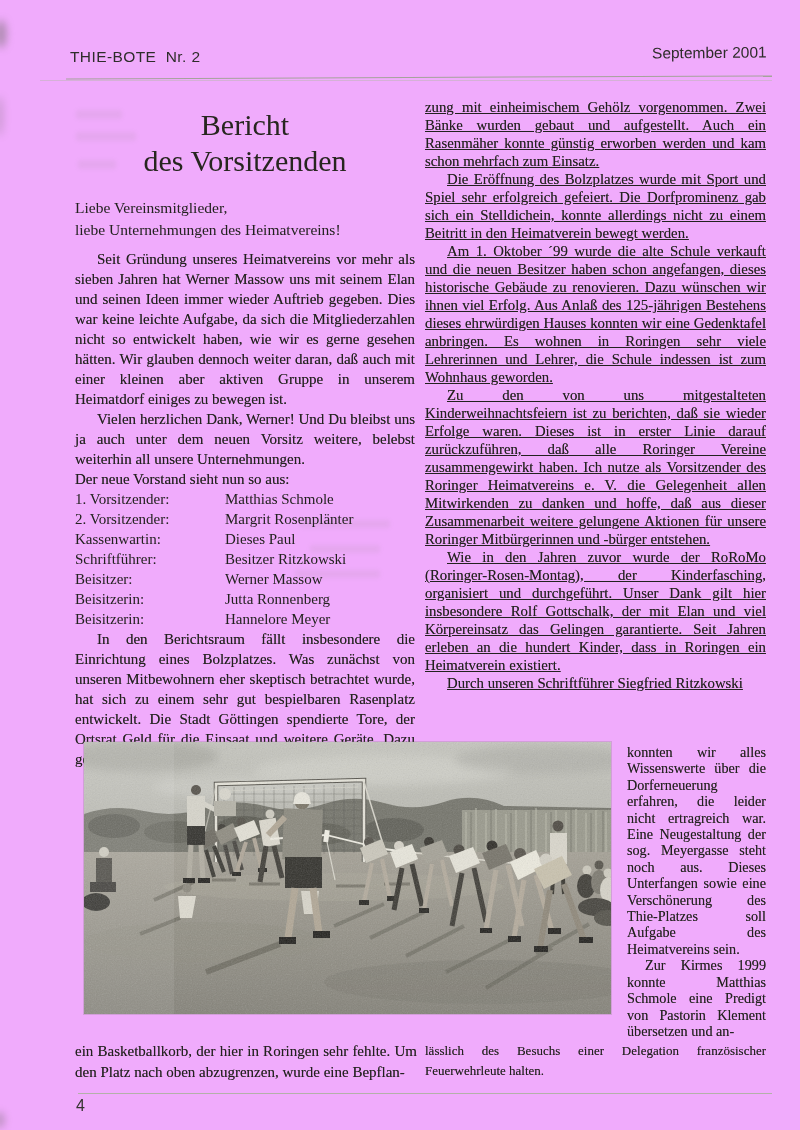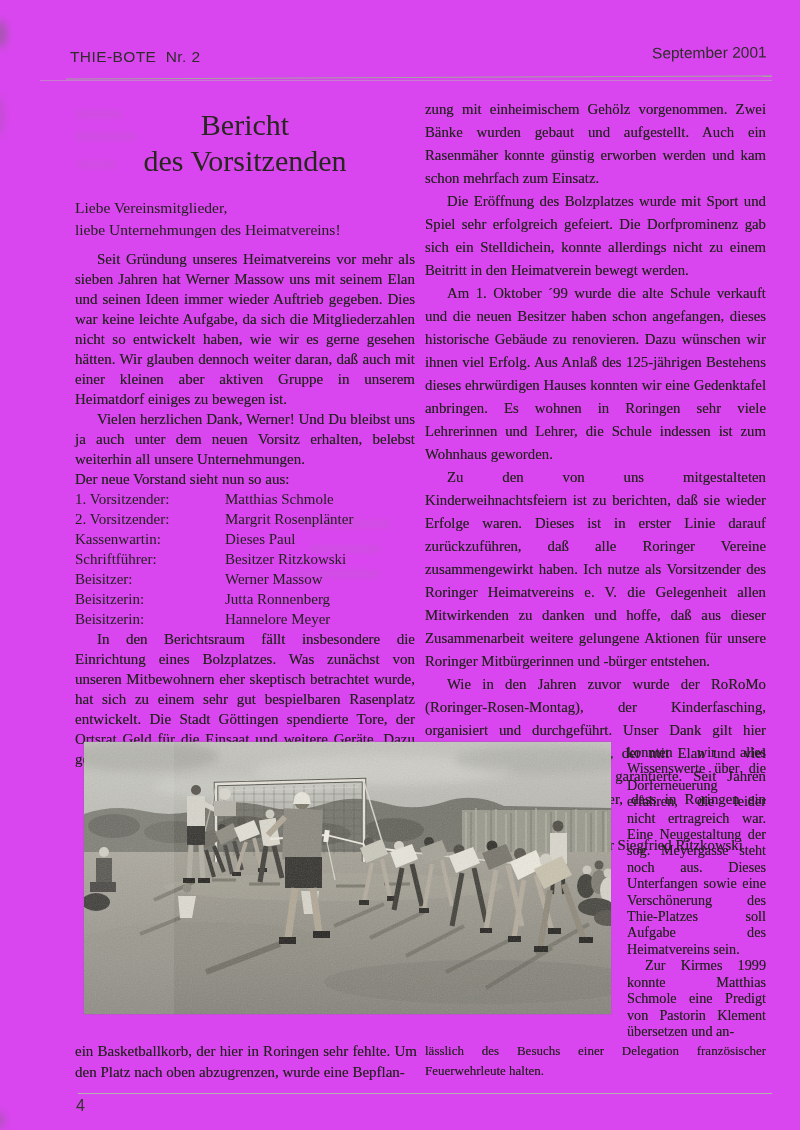--- a/index.html
+++ b/index.html
@@ -1,18 +1,18 @@
 <!DOCTYPE html>
 <html lang="de"><head>
 <meta charset="utf-8">
 <style>
   html,body{margin:0;padding:0;background:#e7e6e2;}
   #page{
     position:relative;width:800px;height:1130px;margin:0 auto;
-    background:#d946ef;overflow:hidden;color:#23221f;
+    background:#f0abfc;overflow:hidden;color:#23221f;
     font-family:"Liberation Serif", serif;
   }
   
   .smudge{position:absolute;background:#6b6a64;filter:blur(4px);border-radius:50%;}
   .ghost{position:absolute;background:#8a887f;filter:blur(2px);opacity:.10;border-radius:2px;}
 
   
   .hdr-left{position:absolute;left:70px;top:48px;font-family:"Liberation Sans",sans-serif;
     font-size:15.5px;letter-spacing:.4px;color:#2e2d2a;white-space:pre;}
   .hdr-right{position:absolute;right:33px;top:44px;font-family:"Liberation Sans",sans-serif;
@@ -20,21 +20,21 @@
   .hdr-rule{position:absolute;left:66px;top:77px;width:706px;height:1px;background:#a5a39b;transform:rotate(-.25deg);}
   .hdr-rule2{position:absolute;left:40px;top:80px;width:732px;height:1px;background:#b9b7af;opacity:.5;}
 
   
   .col-left{position:absolute;left:75px;top:95px;width:340px;}
   .col-right{position:absolute;left:425px;top:98px;width:341px;}
   .article-title{text-align:center;font-size:30px;line-height:36px;color:#27261f;margin:12px;font-weight:normal;}
   .salutation{margin:18px 0 8px 0;font-size:15.5px;line-height:22px;}
   .salutation div{white-space:nowrap;}
   p.body{margin:0;font-size:15px;line-height:20px;text-align:justify;text-shadow:0 0 .4px rgba(40,38,30,.55);}
-  .col-right p.body{font-size:14.8px;line-height:23px;}
+  .col-right p.body{font-size:14.8px;line-height:18px;text-decoration:underline;}
   .indent{text-indent:22px;}
   .board{font-size:15px;line-height:20px;}
   .board-row{display:flex;}
   .board-role{width:150px;flex:none;}
   .board-name{flex:1;}
 
   
   .photo{position:absolute;left:84px;top:742px;width:527px;height:272px;z-index:2;
     box-shadow:0 0 0 1px rgba(120,118,110,.25);}
   
@@ -74,21 +74,21 @@
   <div class="col-left">
     <h1 class="article-title">
       <span>Bericht</span><br>
       <span>des Vorsitzenden</span>
     </h1>
     <div class="salutation">
       <div>Liebe Vereinsmitglieder,</div>
       <div>liebe Unternehmungen des Heimatvereins!</div>
     </div>
     <p class="body indent">Seit Gründung unseres Heimatvereins vor mehr als sieben Jahren hat Werner Massow uns mit seinem Elan und seinen Ideen immer wieder Auftrieb gegeben. Dies war keine leichte Aufgabe, da sich die Mitgliederzahlen nicht so entwickelt haben, wie wir es gerne gesehen hätten. Wir glauben dennoch weiter daran, daß auch mit einer kleinen aber aktiven Gruppe in unserem Heimatdorf einiges zu bewegen ist.</p>
-    <p class="body indent">Vielen herzlichen Dank, Werner! Und Du bleibst uns ja auch unter dem neuen Vorsitz erhalten, belebst weiterhin all unsere Unternehmungen.</p>
+    <p class="body indent">Vielen herzlichen Dank, Werner! Und Du bleibst uns ja auch unter dem neuen Vorsitz weitere, belebst weiterhin all unsere Unternehmungen.</p>
     <p class="body">Der neue Vorstand sieht nun so aus:</p>
     <div class="board">
       <div class="board-row">
         <span class="board-role">1. Vorsitzender:</span>
         <span class="board-name">Matthias Schmole</span>
       </div>
       <div class="board-row">
         <span class="board-role">2. Vorsitzender:</span>
         <span class="board-name">Margrit Rosenplänter</span>
       </div>

